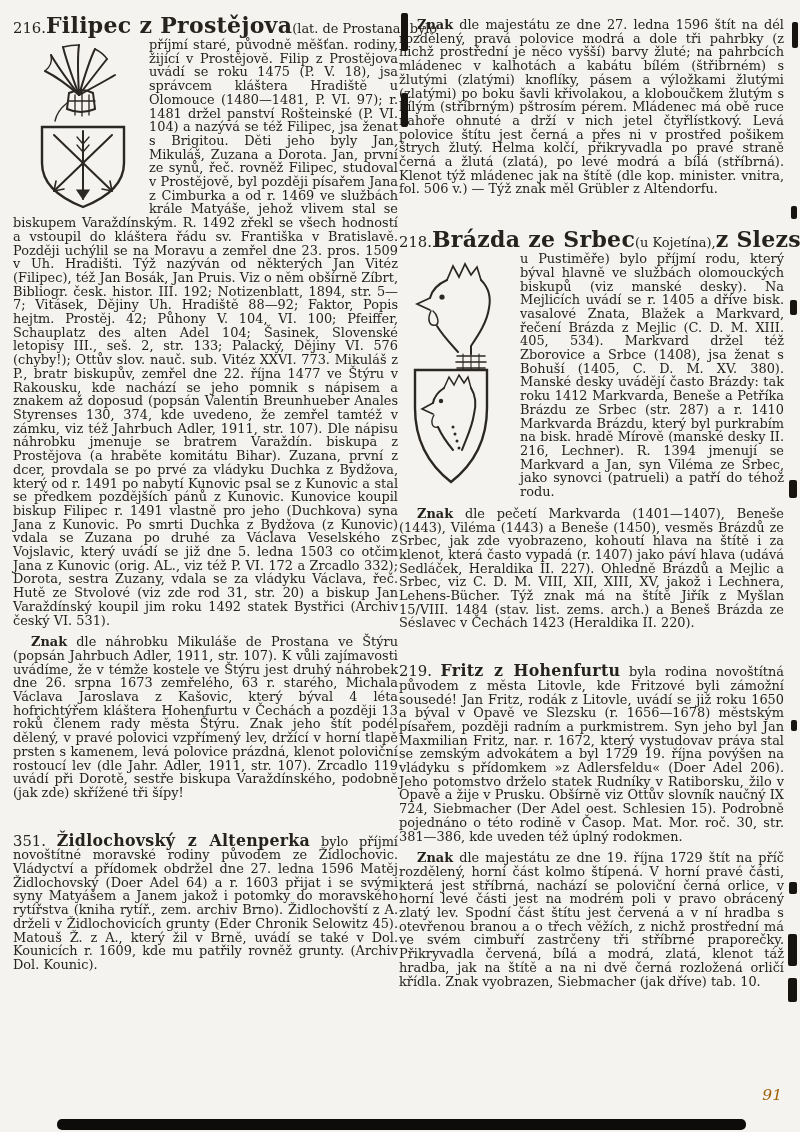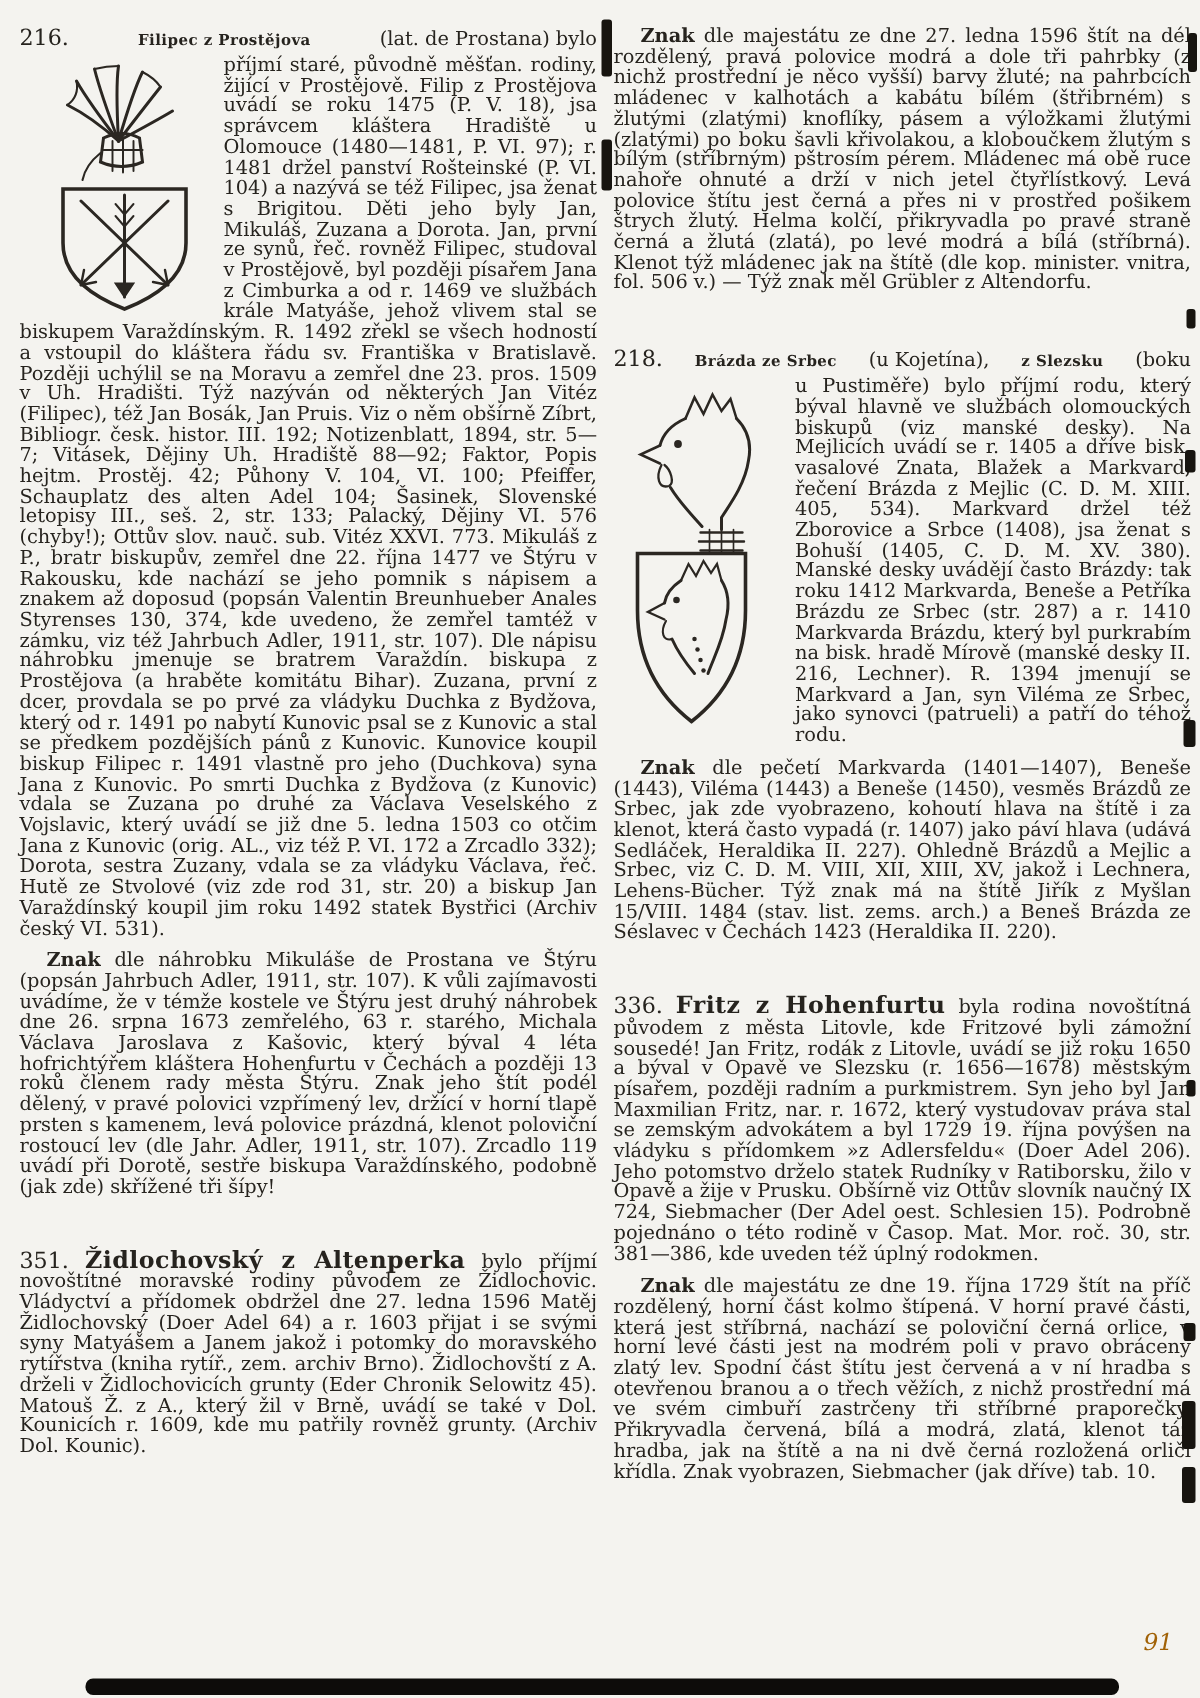--- a/index.html
+++ b/index.html
@@ -4,34 +4,34 @@
 <style>
   html,body { margin:0; padding:0; }
   body {
     width:800px; height:1132px;
     background:#f4f3ef;
     position:relative;
     overflow:hidden;
     font-family:"DejaVu Serif","Liberation Serif",serif;
     color:#26231e;
   }
-  .columns { display:flex; gap:11px; padding:16px 6px 0 13px; }
+  .columns { display:flex; gap:1px; padding:16px 6px 0 13px; }
   .col { width:385px; }
   p { margin:0; text-align:justify; font-size:12.9px; line-height:13.7px; }
   .heading-spread {
     text-align:justify;
     text-align-last:justify;
     -moz-text-align-last:justify;
     line-height:19px;
     white-space:nowrap;
     display:flex; justify-content:space-between; align-items:baseline;
   }
   .heading-spread > span { display:inline-block; }
   .e-num  { font-size:14.8px; }
-  .e-name { font-weight:bold; font-size:10px; letter-spacing:.3px; }
+  .e-name { font-weight:bold; font-size:22px; letter-spacing:.3px; }
   .h-rest { font-size:12.9px; }
   .znak-p { text-indent:18px; margin-top:8px; }
   .entry  { margin-top:34px; }
   .inline-num  { font-size:14.8px; }
   .inline-name { font-weight:bold; font-size:15.8px; letter-spacing:.3px; }
   .fig { float:left; }
   .fig216 { width:112px; height:172px; margin:3px 10px 1px 14px; }
   .fig218 { width:102px; height:238px; margin:4px 11px 2px 8px; }
   .fig svg { display:block; width:100%; height:100%; }
   .pagenum {
@@ -167,21 +167,21 @@
         </span><span>u Pustiměře) bylo příjmí rodu, který býval hlavně ve službách olomouckých biskupů (viz manské desky). Na Mejlicích uvádí se r. 1405 a dříve bisk. vasalové Znata, Blažek a Markvard, řečení Brázda z Mejlic (C. D. M. XIII. 405, 534). Markvard držel též Zborovice a Srbce (1408), jsa ženat s Bohuší (1405, C. D. M. XV. 380). Manské desky uvádějí často Brázdy: tak roku 1412 Markvarda, Beneše a Petříka Brázdu ze Srbec (str. 287) a r. 1410 Markvarda Brázdu, který byl purkrabím na bisk. hradě Mírově (manské desky II. 216, Lechner). R. 1394 jmenují se Markvard a Jan, syn Viléma ze Srbec, jako synovci (patrueli) a patří do téhož rodu.</span>
       </p>
       <p class="znak-p">
         <b>Znak</b>
         <span>dle pečetí Markvarda (1401—1407), Beneše (1443), Viléma (1443) a Beneše (1450), vesměs Brázdů ze Srbec, jak zde vyobrazeno, kohoutí hlava na štítě i za klenot, která často vypadá (r. 1407) jako páví hlava (udává Sedláček, Heraldika II. 227). Ohledně Brázdů a Mejlic a Srbec, viz C. D. M. VIII, XII, XIII, XV, jakož i Lechnera, Lehens-Bücher. Týž znak má na štítě Jiřík z Myšlan 15/VIII. 1484 (stav. list. zems. arch.) a Beneš Brázda ze Séslavec v Čechách 1423 (Heraldika II. 220).</span>
       </p>
     </div>
 
     <div class="entry">
       <p>
-        <span class="inline-num">336.</span>
+        <span class="inline-num">219.</span>
         <b class="inline-name">Fritz z Hohenfurtu</b>
         <span>byla rodina novoštítná původem z města Litovle, kde Fritzové byli zámožní sousedé! Jan Fritz, rodák z Litovle, uvádí se již roku 1650 a býval v Opavě ve Slezsku (r. 1656—1678) městským písařem, později radním a purkmistrem. Syn jeho byl Jan Maxmilian Fritz, nar. r. 1672, který vystudovav práva stal se zemským advokátem a byl 1729 19. října povýšen na vládyku s přídomkem »z Adlersfeldu« (Doer Adel 206). Jeho potomstvo drželo statek Rudníky v Ratiborsku, žilo v Opavě a žije v Prusku. Obšírně viz Ottův slovník naučný IX 724, Siebmacher (Der Adel oest. Schlesien 15). Podrobně pojednáno o této rodině v Časop. Mat. Mor. roč. 30, str. 381—386, kde uveden též úplný rodokmen.</span>
       </p>
       <p class="znak-p">
         <b>Znak</b>
         <span>dle majestátu ze dne 19. října 1729 štít na příč rozdělený, horní část kolmo štípená. V horní pravé části, která jest stříbrná, nachází se poloviční černá orlice, v horní levé části jest na modrém poli v pravo obrácený zlatý lev. Spodní část štítu jest červená a v ní hradba s otevřenou branou a o třech věžích, z nichž prostřední má ve svém cimbuří zastrčeny tři stříbrné praporečky. Přikryvadla červená, bílá a modrá, zlatá, klenot táž hradba, jak na štítě a na ni dvě černá rozložená orličí křídla. Znak vyobrazen, Siebmacher (jak dříve) tab. 10.</span>
       </p>
     </div>
 
   </div>

